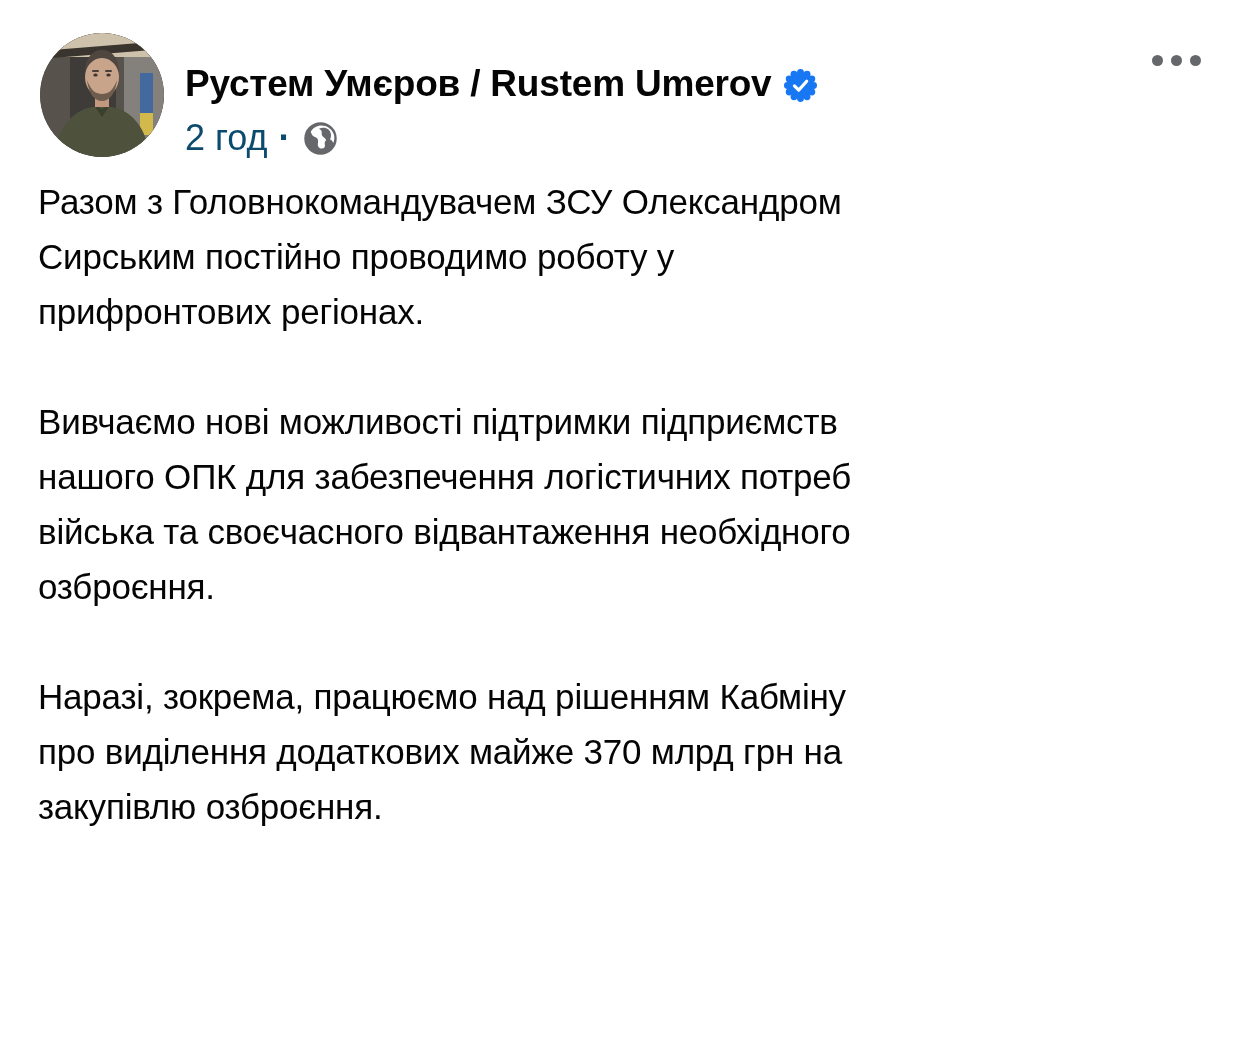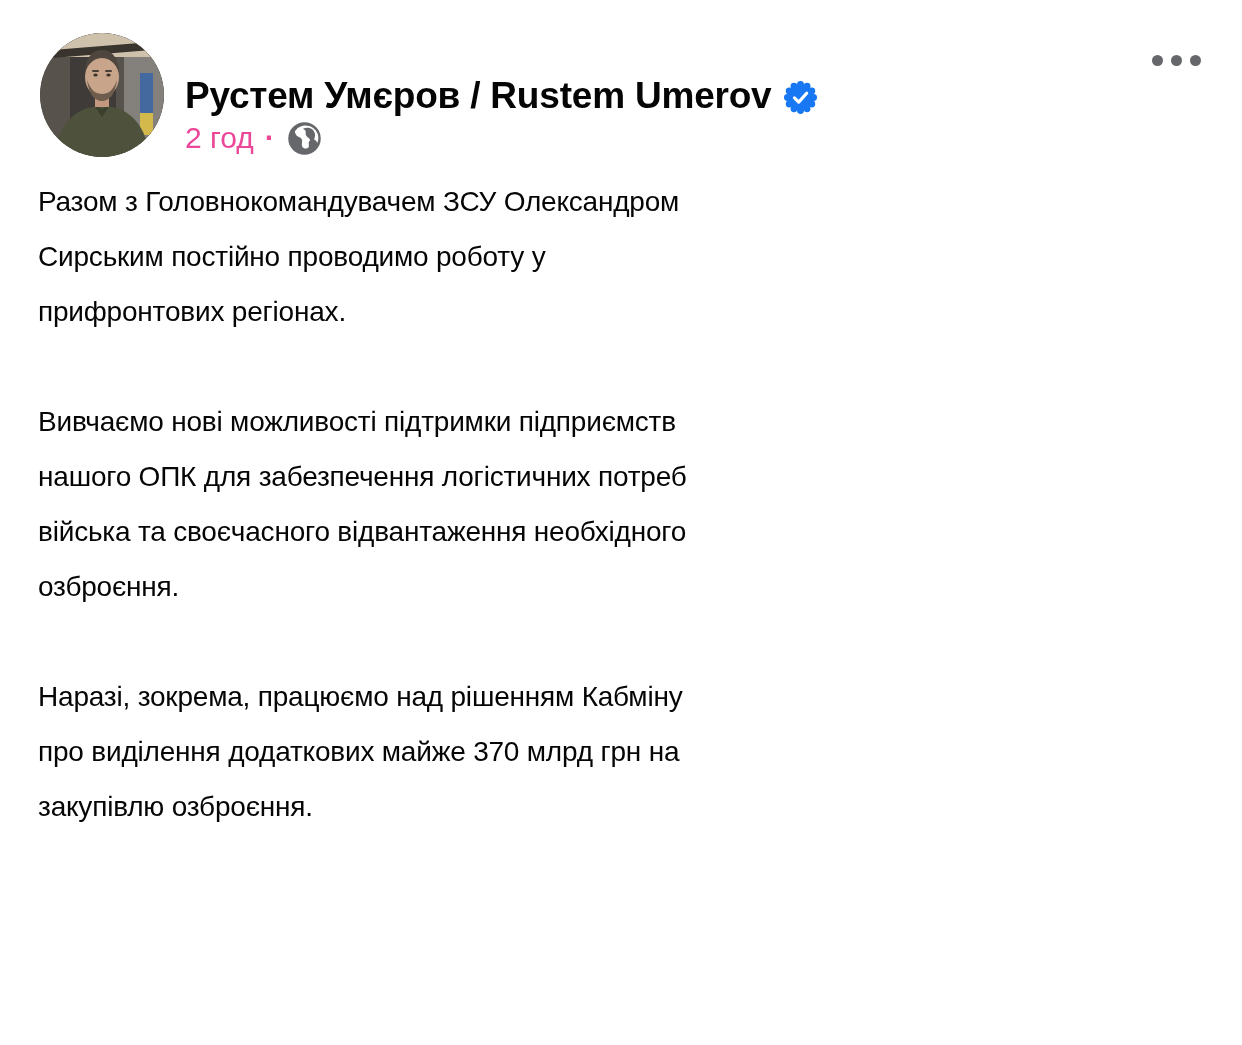--- a/index.html
+++ b/index.html
@@ -18,39 +18,39 @@
   }
   .avatar svg { display:block; }
   .header-info { margin-left:21px; padding-top:10px; min-width:0; }
   .author-row { display:flex; align-items:center; gap:12px; }
   .author-name {
     font-size:37px; font-weight:700; color:#050505; line-height:46px;
     letter-spacing:-0.2px; white-space:nowrap; cursor:pointer;
   }
   .badge { width:33px; height:33px; display:block; margin-top:3px; }
   .meta-row {
-    display:flex; align-items:center; gap:11px; margin-top:0;
-    color:#ec4899; font-size:30px; line-height:38px;
+    display:flex; align-items:center; gap:11px; margin-top:12px;
+    color:#0c4a6e; font-size:36px; line-height:38px;
   }
   .timestamp { cursor:pointer; }
   .meta-sep { font-weight:700; }
   .globe-icon svg { display:block; }
 
   
   .more-btn {
     position:absolute; top:51px; right:37px;
     display:flex; gap:8px; padding:4px; cursor:pointer;
   }
   .more-btn .dot { width:11px; height:11px; border-radius:50%; background:#65676b; }
 
   
   .body { padding:17px 40px 0 38px; }
   .body p {
     margin:0 0 55px 0;
-    font-size:28px; line-height:55px; color:#050505;
+    font-size:35px; line-height:55px; color:#050505;
     letter-spacing:-0.2px;
     white-space:pre-line;
   }
   .body p:last-child { margin-bottom:0; }
 </style>
 </head>
 <body>
 
 <div class="post">
 

